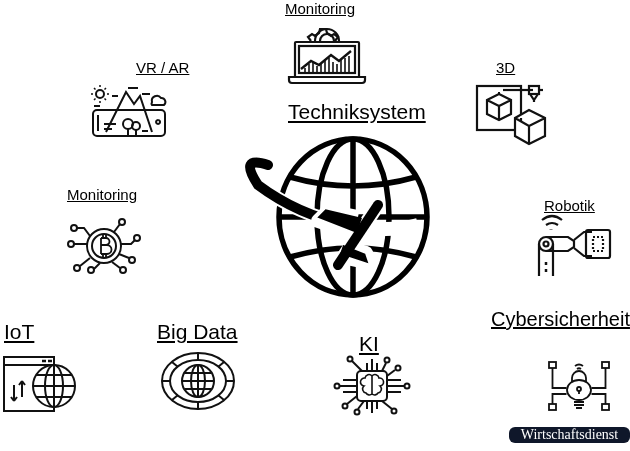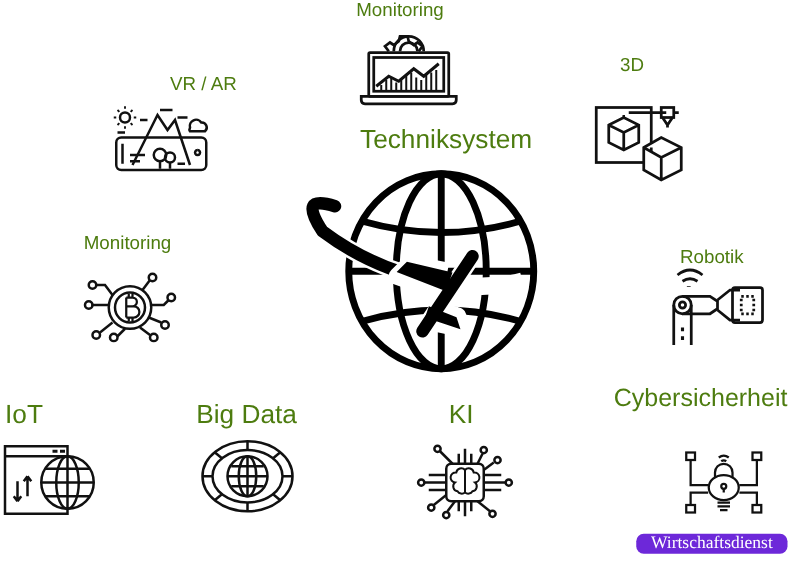--- a/index.html
+++ b/index.html
@@ -1,25 +1,25 @@
 <!DOCTYPE html>
 <html><head>
   <meta charset="utf-8">
   <style>
     html, body { margin: 0; padding: 0; background: #ffffff; }
     body { width: 630px; height: 451px; position: relative; overflow: hidden;
            font-family: "Liberation Sans", sans-serif; color: #222; }
-    .label { position: absolute; white-space: nowrap; color: #4d7c0f; }
+    .label { position: absolute; white-space: nowrap; color: #000000; text-decoration: underline; }
     .small { font-size: 15px; }
     .big { font-size: 21px; }
     .title { font-size: 21px; }
     .icon { position: absolute; }
     svg { display: block; }
     .badge { position: absolute; left: 509px; top: 427px; width: 121px; height: 16px;
-             background: #6d28d9; border-radius: 6px; color: #fff;
+             background: #0f172a; border-radius: 6px; color: #fff;
              font-family: "Liberation Serif", serif; font-size: 14px;
              display: flex; align-items: center; justify-content: center; }
   </style>
 </head>
 <body>
 
 <div class="label small" style="left:285px; top:0px;">Monitoring</div>
 <div class="icon" style="left:287px; top:25px;">
   <svg width="80" height="60" viewBox="0 0 80 60" fill="none" stroke="#111" stroke-width="2.2">
     <path d="M28 16 a12 12 0 0 1 24 0"></path>
@@ -45,21 +45,21 @@
     <rect x="3" y="26" width="72" height="26" rx="4"></rect>
     <path d="M8 31 v16 M68 36 a2 2 0 1 0 0.1 0"></path>
     <path d="M16 48 l20 -40 l8 12 l6 -8 l12 36"></path>
     <circle cx="38" cy="40" r="5"></circle>
     <circle cx="46" cy="42" r="4"></circle>
     <path d="M38 45 v6 M46 46 v5"></path>
     <path d="M14 40 h12 M14 45 h8 M52 47 h6"></path>
   </svg>
 </div>
 
-<div class="label small" style="left:496px; top:44px;">3D</div>
+<div class="label small" style="left:496px; top:59px;">3D</div>
 <div class="icon" style="left:475px; top:84px;">
   <svg width="80" height="62" viewBox="0 0 80 62" fill="none" stroke="#111" stroke-width="2.2">
     <rect x="2" y="2" width="44" height="44"></rect>
     <path d="M12 16 l12 -6 l12 6 v14 l-12 6 l-12 -6z M12 16 l12 6 l12 -6 M24 22 v14"></path>
     <path d="M24 8 v2" stroke-width="2"></path>
     <path d="M28 6 h30"></path>
     <rect x="54" y="2" width="10" height="8"></rect>
     <path d="M64 6 h4"></path>
     <path d="M55 10 l4 6 l4 -6 M59 16 v2"></path>
     <path d="M40 34 l14 -8 l16 8 v18 l-16 8 l-14 -8z M40 34 l14 8 l16 -8 M54 42 v18" fill="#fff"></path>
@@ -142,21 +142,21 @@
   <svg width="76" height="60" viewBox="0 0 76 60" fill="none" stroke="#111" stroke-width="2">
     <ellipse cx="38" cy="29" rx="36" ry="28"></ellipse>
     <ellipse cx="38" cy="29" rx="28" ry="21"></ellipse>
     <circle cx="38" cy="29" r="16"></circle>
     <ellipse cx="38" cy="29" rx="7" ry="16"></ellipse>
     <path d="M22 29 h32 M38 13 v32 M25 21 h26 M25 37 h26"></path>
     <path d="M38 1 v7 M38 50 v7 M2 29 h8 M66 29 h8 M12 10 l6 5 M64 10 l-6 5 M12 48 l6 -5 M64 48 l-6 -5"></path>
   </svg>
 </div>
 
-<div class="label big" style="left:359px; top:320px;">KI</div>
+<div class="label big" style="left:359px; top:332px;">KI</div>
 <div class="icon" style="left:332px; top:354px;">
   <svg width="80" height="64" viewBox="0 0 80 64" fill="none" stroke="#111" stroke-width="2">
     <rect x="25" y="17" width="30" height="30" rx="4"></rect>
     <path d="M33 24 a4 4 0 0 1 7 -2 a4 4 0 0 1 7 2 a4 4 0 0 1 1 8 a4 4 0 0 1 -2 7 a4 4 0 0 1 -6 1 a4 4 0 0 1 -6 -1 a4 4 0 0 1 -2 -7 a4 4 0 0 1 1 -8z M40 22 v18" stroke-width="1.6"></path>
     <path d="M35 17 v-8 M40 17 v-12 M45 17 v-8 M35 47 v8 M40 47 v12 M45 47 v8"></path>
     <path d="M25 26 h-14 M25 32 h-18 M25 38 h-14 M55 26 h14 M55 32 h18 M55 38 h14"></path>
     <path d="M30 17 l-10 -10"></path>
       <circle cx="18" cy="5" r="2.5"></circle>
     <path d="M50 17 l4 -8"></path>
       <circle cx="55" cy="6" r="2.5"></circle>

